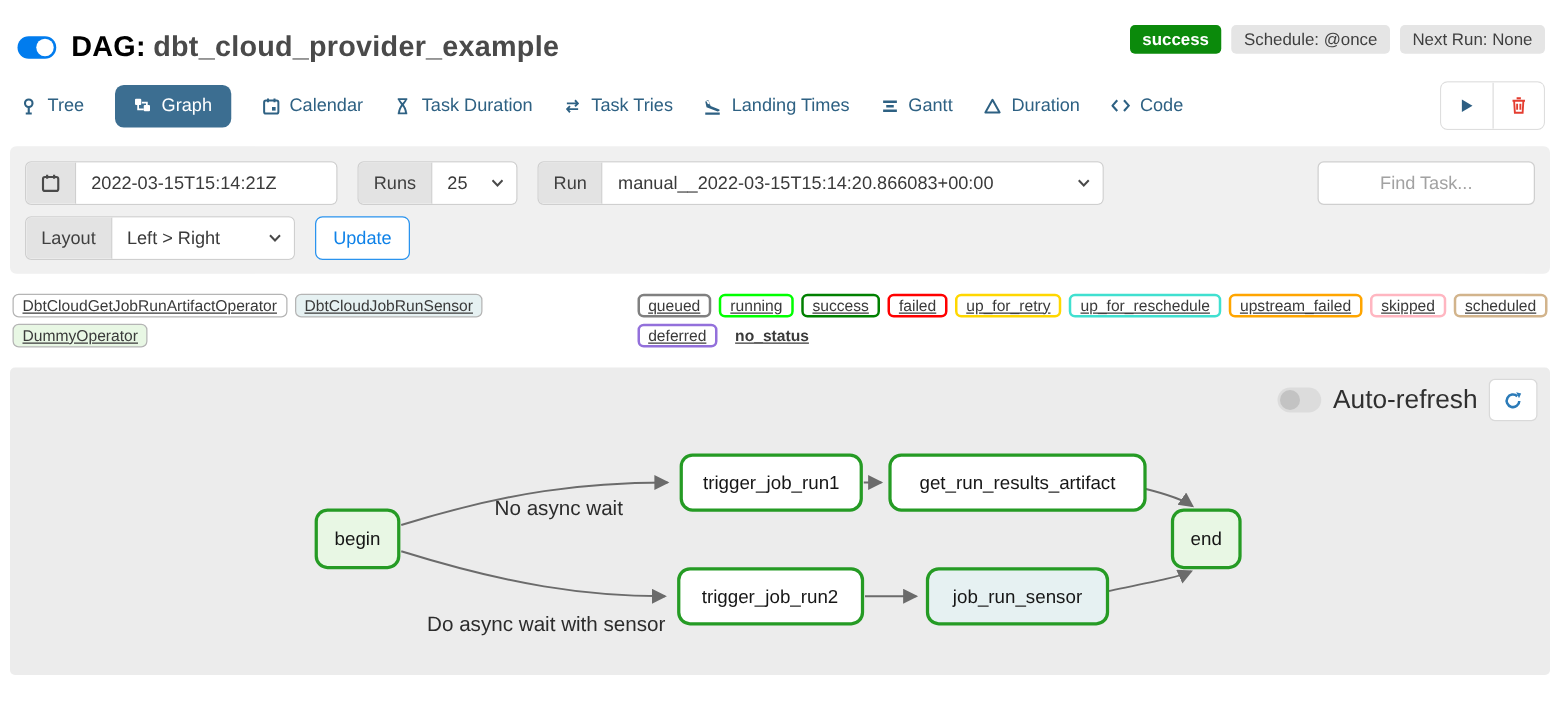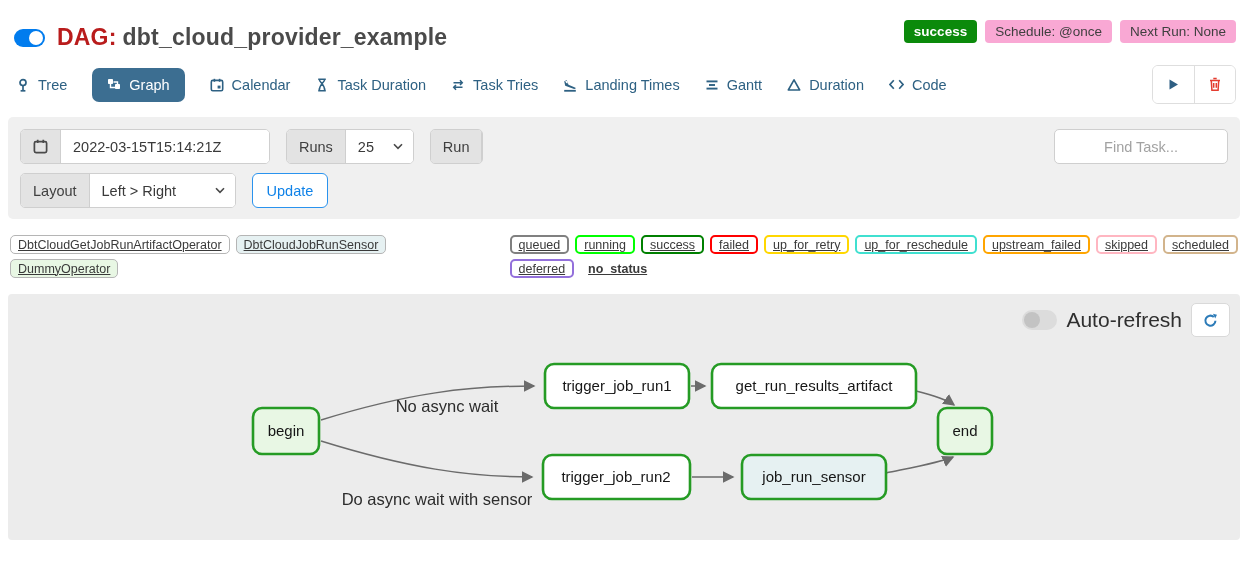--- a/index.html
+++ b/index.html
@@ -2,25 +2,25 @@
 <html><head>
 <meta charset="utf-8">
 <style>
   * { box-sizing: border-box; margin: 0; padding: 0; }
   html,body { width:1248px; height:565px; background:#fff; overflow:hidden;
     font-family:"Liberation Sans", sans-serif; color:#3a3a3a; }
 
   
   .header { position:relative; padding:24px 12px 0 14px; display:flex; align-items:center; gap:12px; }
   .page-title { font-size:23px; font-weight:700; color:#4a4a4a; letter-spacing:.2px; }
-  .dag-prefix { color:#b91c1c; margin-right:6px; }
+  .dag-prefix { color:#000000; margin-right:6px; }
   .header-badges { position:absolute; top:20px; right:12px; display:flex; gap:8px; }
   .badge { font-size:13.5px; padding:4px 10px; border-radius:4px; white-space:nowrap; }
   .badge-success { background:#0b8a0b; color:#fff; font-weight:700; }
-  .badge-gray { background:#f9a8d4; color:#3f3f3f; }
+  .badge-gray { background:#e5e5e5; color:#3f3f3f; }
 
   
   .toggle { position:relative; display:inline-block; border-radius:10px; cursor:pointer; flex:none; }
   .toggle .knob { position:absolute; top:2px; border-radius:50%; background:#fff; }
   .toggle-sm { width:31px; height:18px; } .toggle-sm .knob { width:14px; height:14px; }
   .toggle-lg { width:35px; height:20px; } .toggle-lg .knob { width:16px; height:16px; }
   .toggle.on { background:#017cee; } .toggle.on .knob { right:2px; }
   .toggle.off { background:#dcdcdc; } .toggle.off .knob { left:2px; background:#c3c3c3; }
 
   
@@ -194,20 +194,26 @@
       <span class="addon">Runs</span>
       <div class="select" style="width:67px">
         <span>25</span>
         <svg width="10" height="7" viewBox="0 0 10 7">
             <path d="M1 1.2L5 5.4 9 1.2" stroke="#4a4a4a" stroke-width="1.6" fill="none"></path>
           </svg>
       </div>
     </div>
     <div class="input-group">
       <span class="addon">Run</span>
+      <div class="select" style="width:400px">
+        <span>manual__2022-03-15T15:14:20.866083+00:00</span>
+        <svg width="10" height="7" viewBox="0 0 10 7">
+            <path d="M1 1.2L5 5.4 9 1.2" stroke="#4a4a4a" stroke-width="1.6" fill="none"></path>
+          </svg>
+      </div>
     </div>
     <input class="find-task" placeholder="Find Task..." style="">
   </div>
   <div class="filter-row">
     <div class="input-group">
       <span class="addon">Layout</span>
       <div class="select" style="width:145px">
         <span>Left &gt; Right</span>
         <svg width="10" height="7" viewBox="0 0 10 7">
             <path d="M1 1.2L5 5.4 9 1.2" stroke="#4a4a4a" stroke-width="1.6" fill="none"></path>

